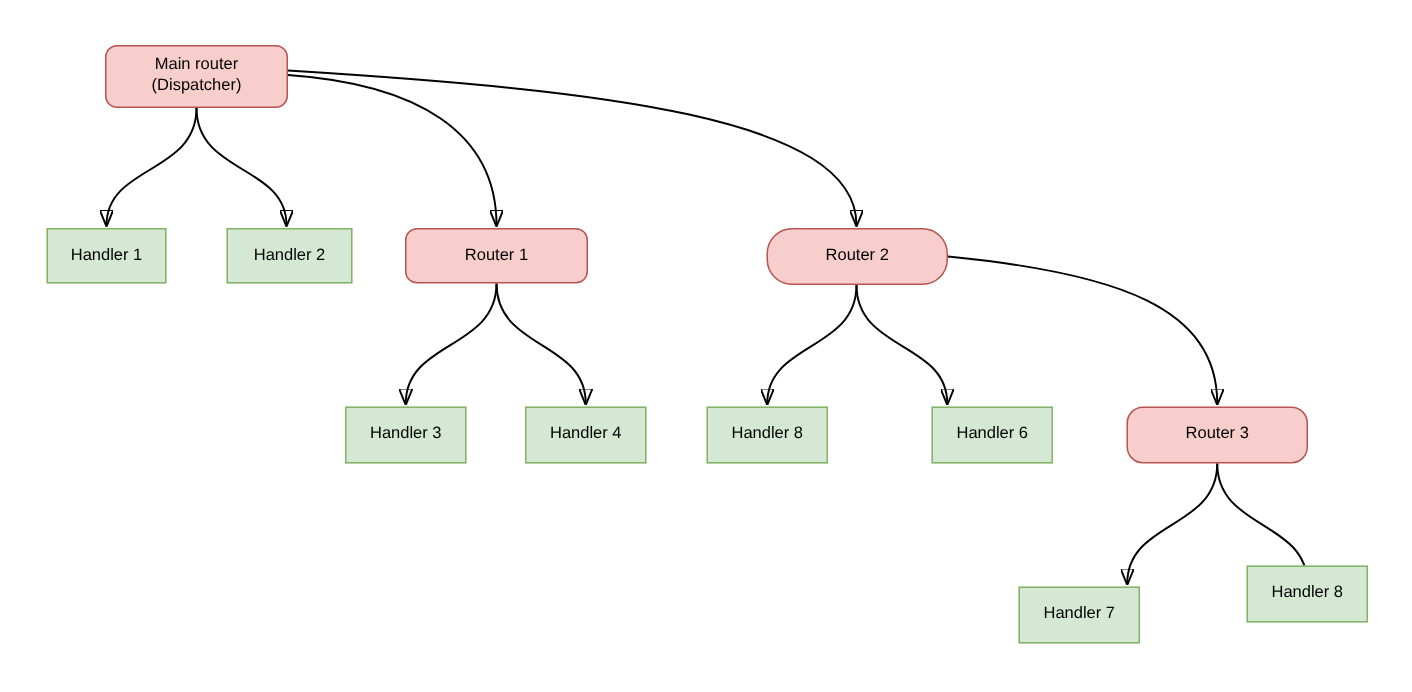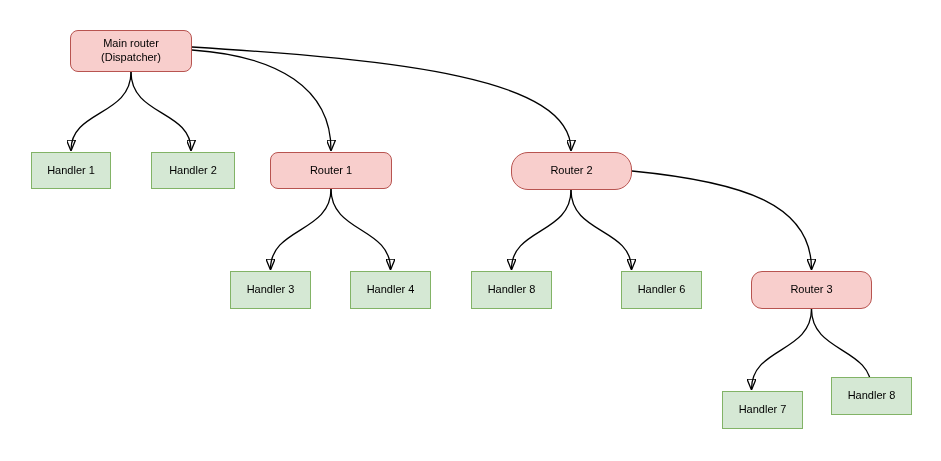--- a/index.html
+++ b/index.html
@@ -108,21 +108,21 @@
   </div>
 
   <div class="node handler" style="left:591px; top:271px; width:81px; height:38px;margin-left:30px;">
     <span class="label">Handler 6</span>
   </div>
 
   <div class="node router" style="left:751px; top:271px; width:121px; height:38px;border-radius:11px;">
     <span class="label">Router 3</span>
   </div>
 
-  <div class="node handler" style="left:722px; top:391px; width:81px; height:38px;">
+  <div class="node handler" style="left:679px; top:391px; width:81px; height:38px;">
     <span class="label">Handler 7</span>
   </div>
 
   <div class="node handler" style="left:831px; top:377px; width:81px; height:38px;">
     <span class="label">Handler 8</span>
   </div>
 
 </div>
 
 </body></html>

